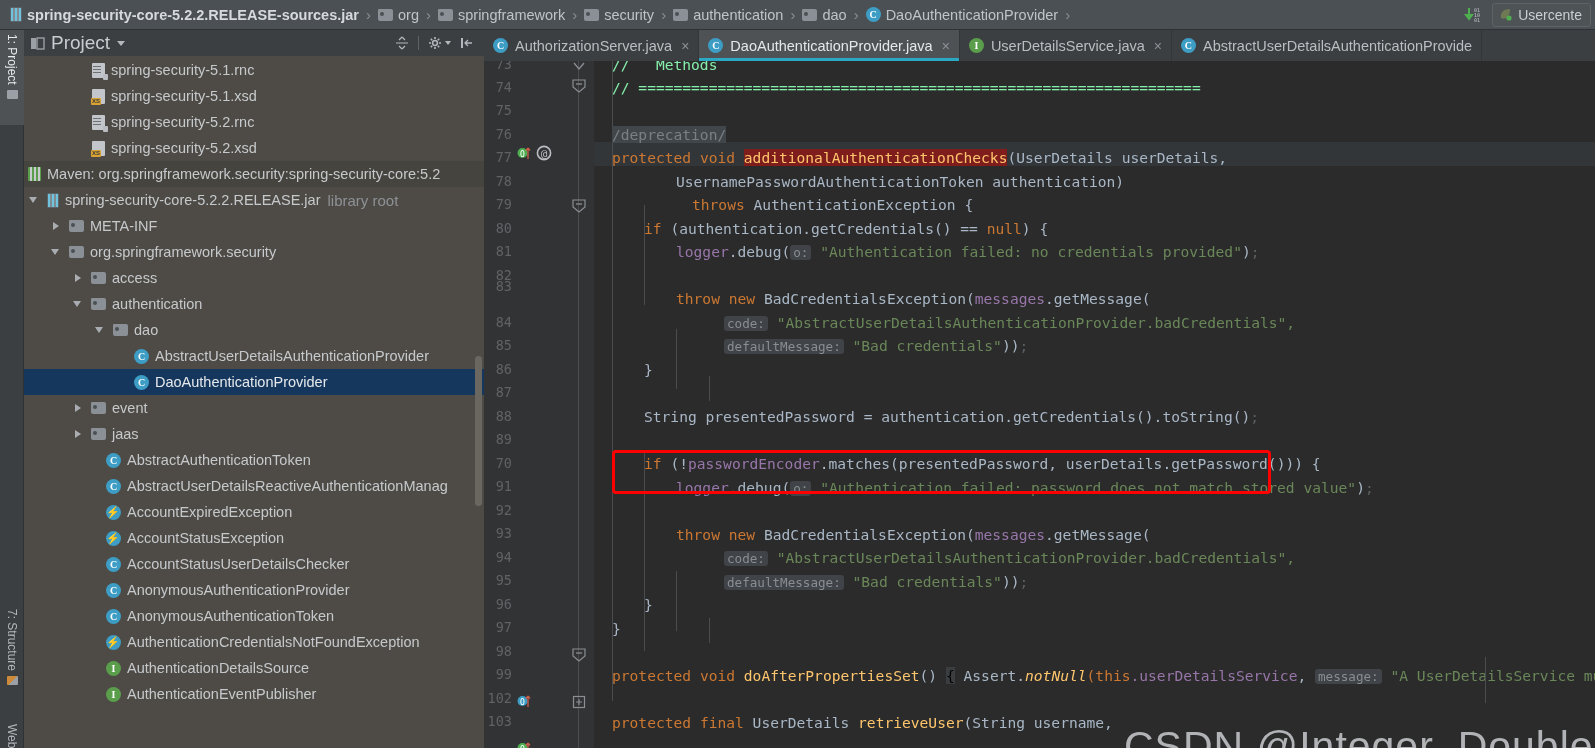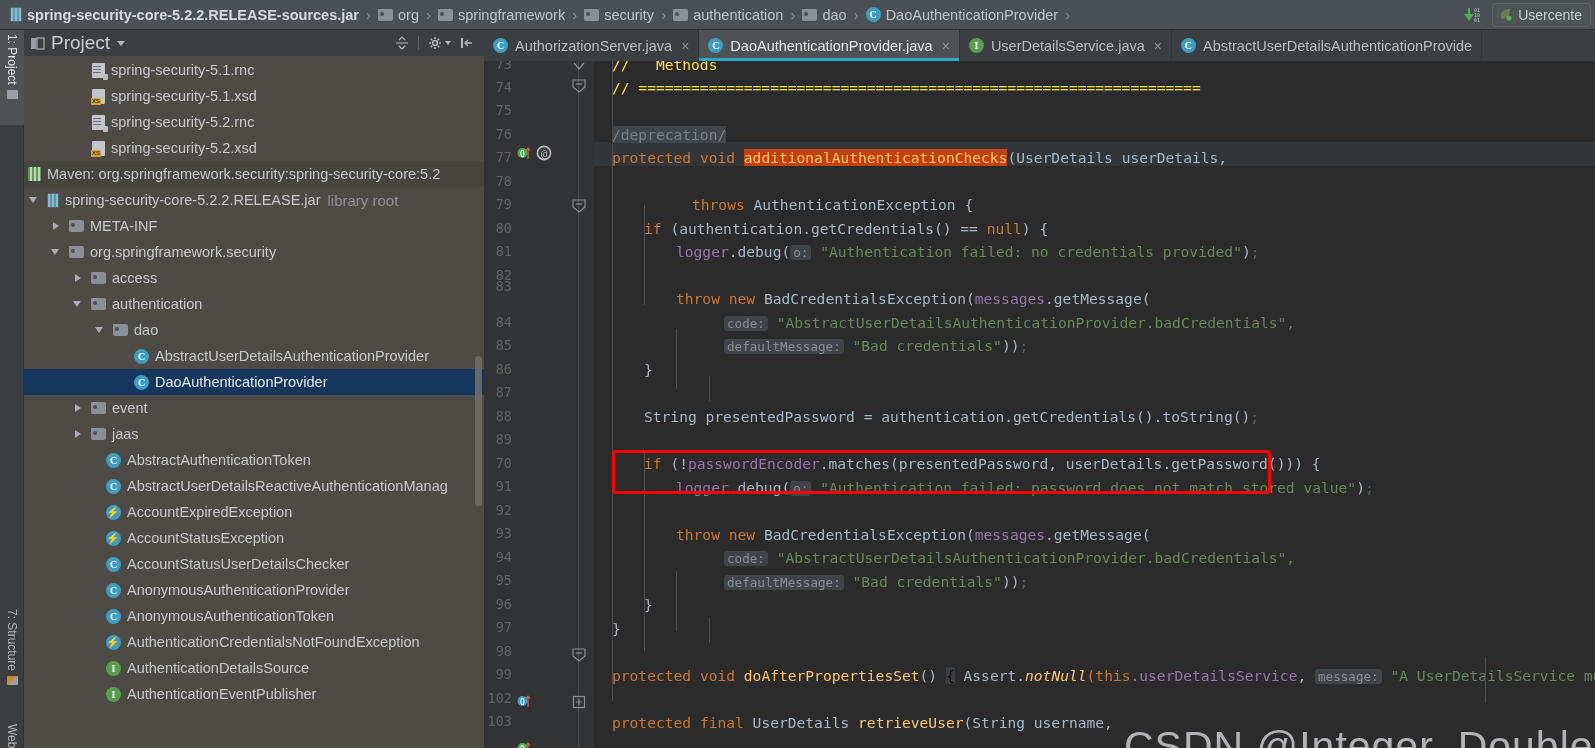--- a/index.html
+++ b/index.html
@@ -103,30 +103,30 @@
   .fold-rail { position:absolute; left:94px; top:0; width:1px; height:687px; background:#4a4d4f; }
 
   .codelines { position:absolute; left:110px; top:0; width:1001px; height:687px;
      font-family:"DejaVu Sans Mono", monospace; font-size:14.6px; line-height:23.5px;
      white-space:pre; }
   .cl { position:absolute; left:0; white-space:pre; }
 
   
   .kw   { color:#cc7832; }
   .str  { color:#6a8759; }
-  .cmt  { color:#fde047; }
+  .cmt  { color:#86efac; }
   .fld  { color:#9876aa; }
   .mth  { color:#ffc66d; }
   .typ  { color:#a9b7c6; }
   .pln  { color:#a9b7c6; }
   .semi { color:#5a5f62; }
   .hint { background:#404347; color:#888e93; border-radius:3px; padding:0 3px;
           font-size:12.6px; }
   .ital { font-style:italic; }
-  .hl-ident { background:#c2410c; }
+  .hl-ident { background:#7f1d1d; }
   .hl-depr  { background:#41464a; color:#7b8085; }
   .brace-hl { background:#3b3e40; }
 
   .line-hl { position:absolute; left:0; width:1111px; height:23.5px;
      background:#323639; }
   .indent-guide { position:absolute; width:1px; background:#4a4d4f; }
 
   .redbox { position:absolute; border:3px solid #ff0000; border-radius:4px;
      pointer-events:none; }
 
@@ -496,20 +496,21 @@
         <div class="indent-guide" style="left:82px; top:510px; height:60px"></div>
         <div class="indent-guide" style="left:115px; top:315px; height:25px"></div>
         <div class="indent-guide" style="left:115px; top:557px; height:25px"></div>
 
         <div class="cl" style="top:-8px; left:18px"><span class="cmt">//   Methods</span></div>
         <div class="cl" style="top:15px; left:18px"><span class="cmt">// ================================================================</span></div>
 
         <div class="cl" style="top:62px; left:18px"><span class="hl-depr">/deprecation/</span></div>
 
         <div class="cl" style="top:85px; left:18px"><span class="kw">protected</span> <span class="kw">void</span> <span class="mth hl-ident">additionalAuthenticationChecks</span><span class="pln">(UserDetails userDetails,</span></div>
+        <div class="cl" style="top:109px; left:82px"><span class="pln">UsernamePasswordAuthenticationToken authentication)</span></div>
         <div class="cl" style="top:132px; left:98px"><span class="kw">throws</span> <span class="pln">AuthenticationException {</span></div>
 
         <div class="cl" style="top:156px; left:50px"><span class="kw">if</span> <span class="pln">(authentication.getCredentials() == </span><span class="kw">null</span><span class="pln">) {</span></div>
         <div class="cl" style="top:179px; left:82px"><span class="fld">logger</span><span class="pln">.debug(</span><span class="hint">o:</span> <span class="str">"Authentication failed: no credentials provided"</span><span class="pln">)</span><span class="semi">;</span></div>
 
         <div class="cl" style="top:226px; left:82px"><span class="kw">throw new</span> <span class="typ">BadCredentialsException(</span><span class="fld">messages</span><span class="pln">.getMessage(</span></div>
         <div class="cl" style="top:250px; left:130px"><span class="hint">code:</span> <span class="str">"AbstractUserDetailsAuthenticationProvider.badCredentials",</span></div>
         <div class="cl" style="top:273px; left:130px"><span class="hint">defaultMessage:</span> <span class="str">"Bad credentials"</span><span class="pln">))</span><span class="semi">;</span></div>
         <div class="cl" style="top:297px; left:50px"><span class="pln">}</span></div>
 

